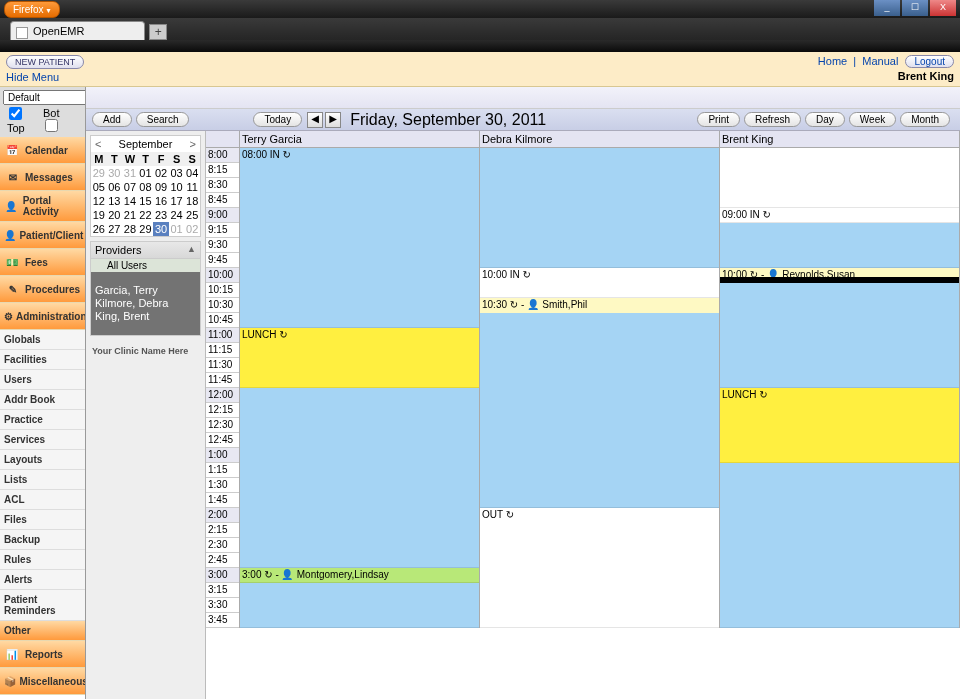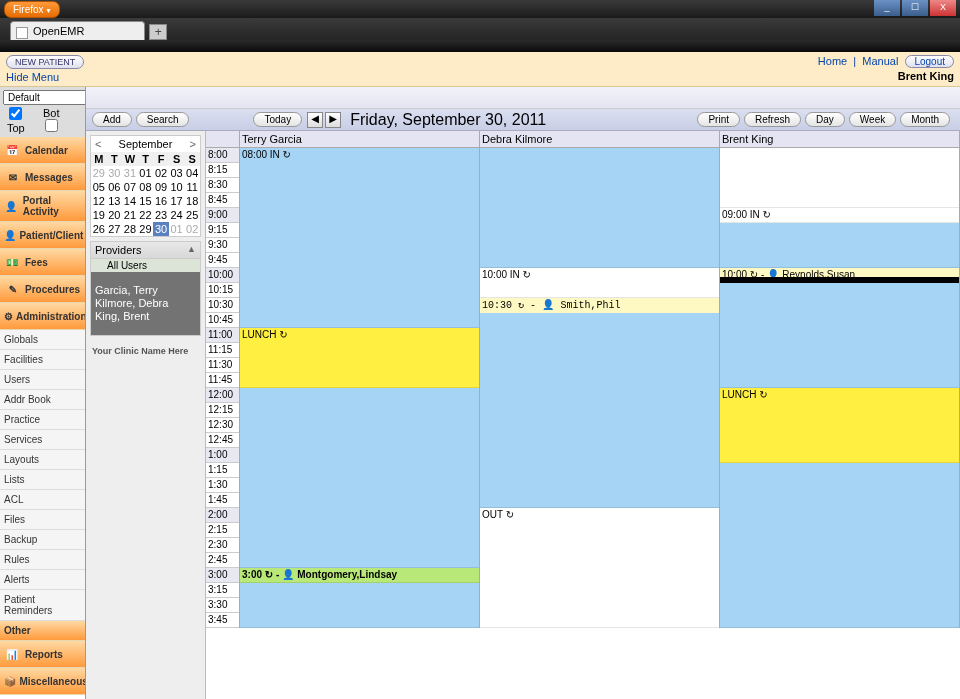--- a/index.html
+++ b/index.html
@@ -31,21 +31,21 @@
 .main{flex:1;display:flex;overflow:hidden}
 .sidebar{width:86px;background:#fff;border-right:1px solid #999;overflow:hidden}
 .sb-top{background:#ddd;padding:3px}
 .sb-select{width:98px;font-size:10px}
 .sb-chk{display:flex;justify-content:space-between;padding:0 4px;margin-top:2px;font-size:10px}
 .sb-chk input{margin:0 2px}
 .nav-item{display:flex;align-items:center;padding:4px 4px;border-bottom:1px solid #e8d8b0;cursor:pointer}
 .nav-grad{background:linear-gradient(#ffd9a3,#ff9a3c)}
 .nav-plain{background:#f5f5f5;border-bottom:1px solid #ddd}
 .nav-item span{font-size:10px;font-weight:bold;color:#333}
-.nav-plain span{font-weight:normal}
+.nav-plain span{font-weight:bold}
 .nav-icon{width:18px;height:18px;margin-right:3px;display:inline-flex;align-items:center;justify-content:center;font-size:12px}
 .content{flex:1;display:flex;flex-direction:column;background:#eee}
 .blankbar{height:22px;background:linear-gradient(#f2f2fa,#e4e4f2);border-bottom:1px solid #ccc}
 .cal-toolbar{height:22px;background:linear-gradient(#dadff0,#c8cee6);border-bottom:1px solid #aab;display:flex;align-items:center;padding:0 6px}
 .tb-btn{background:linear-gradient(#fff,#e4e4e4);border:1px solid #999;border-radius:10px;padding:1px 10px;font-size:10px;margin-right:4px;cursor:pointer}
 .tb-nav{width:16px;height:16px;background:linear-gradient(#fff,#ddd);border:1px solid #888;font-size:10px;line-height:12px;text-align:center;margin:0 1px;cursor:pointer}
 .date-title{font-size:16px;margin-left:8px}
 .tb-spacer{flex:1}
 .cal-body{flex:1;display:flex;overflow:hidden}
 .leftcol{width:120px;background:#eee;border-right:1px solid #bbb;padding:4px;display:flex;flex-direction:column;gap:4px}
@@ -332,27 +332,27 @@
                   <div class="time-slot">2:45</div>
                   <div class="time-slot hour">3:00</div>
                   <div class="time-slot">3:15</div>
                   <div class="time-slot">3:30</div>
                   <div class="time-slot">3:45</div>
                 </div>
               <div class="prov-col" id="col-garcia">
                   <div class="evt evt-in" style="top: 0px; height: 180px;">08:00 IN ↻</div>
                   <div class="evt evt-lunch" style="top: 180px; height: 60px;">LUNCH ↻</div>
                   <div class="evt evt-in" style="top: 240px; height: 180px;"></div>
-                  <div class="evt evt-appt2" style="top: 420px; height: 15px; font-weight: bold;">3:00 ↻ - 👤 Montgomery,Lindsay</div>
+                  <div class="evt evt-appt2" style="top: 420px; height: 15px;">3:00 ↻ - 👤 Montgomery,Lindsay</div>
                   <div class="evt evt-in" style="top: 435px; height: 45px;"></div>
                 </div>
               <div class="prov-col" id="col-kilmore">
                   <div class="evt evt-in" style="top: 0px; height: 120px;"></div>
                   <div class="evt evt-out" style="top: 120px; height: 30px;">10:00 IN ↻</div>
-                  <div class="evt evt-appt" style="top: 150px; height: 25px; font-family: Liberation Mono, monospace;">10:30 ↻ - 👤 Smith,Phil</div>
+                  <div class="evt evt-appt" style="top: 150px; height: 25px;">10:30 ↻ - 👤 Smith,Phil</div>
                   <div class="evt evt-in" style="top: 165px; height: 195px;"></div>
                   <div class="evt evt-out" style="top: 360px; height: 120px;">OUT ↻</div>
                 </div>
               <div class="prov-col" id="col-king">
                   <div class="evt evt-out" style="top: 0px; height: 60px;"></div>
                   <div class="evt evt-out" style="top: 60px; height: 15px;">09:00 IN ↻</div>
                   <div class="evt evt-in" style="top: 75px; height: 45px;"></div>
                   <div class="evt evt-appt" style="top: 120px; height: 15px;">10:00 ↻ - 👤 Reynolds,Susan</div>
                   <div class="evt evt-in" style="top: 135px; height: 105px;"></div>
                   <div class="evt evt-lunch" style="top: 240px; height: 75px;">LUNCH ↻</div>

